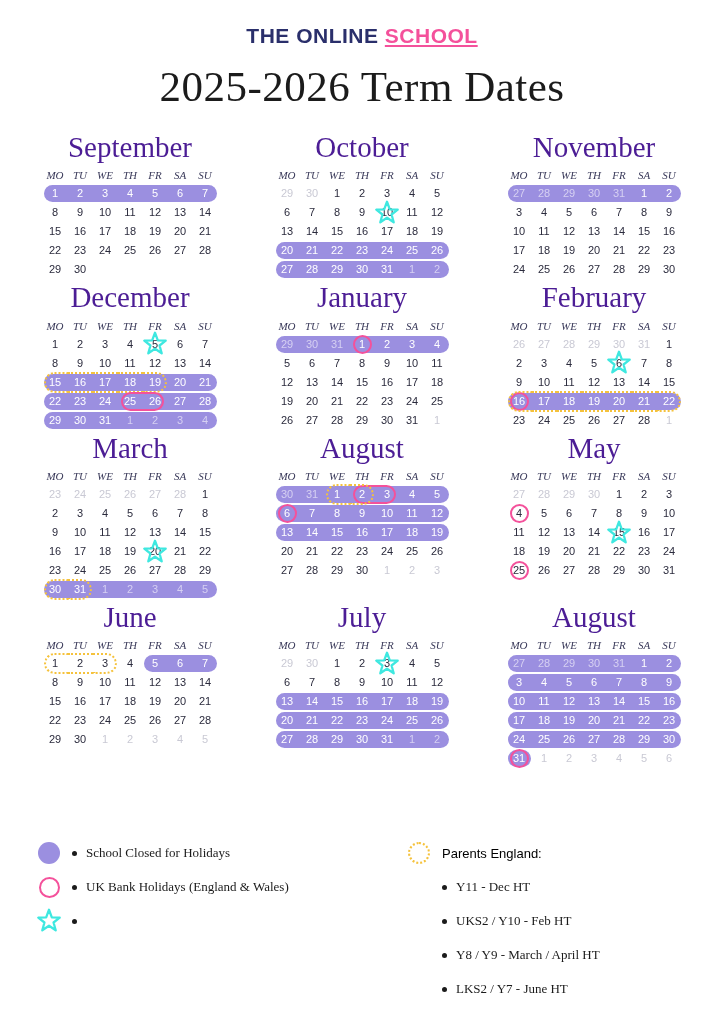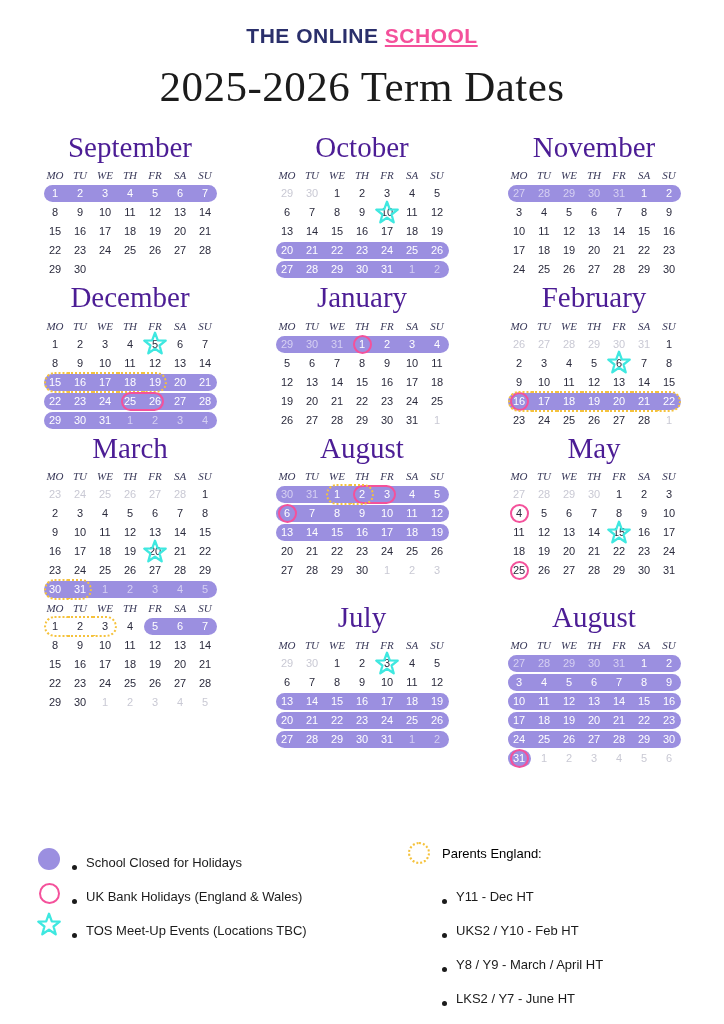--- a/index.html
+++ b/index.html
@@ -142,24 +142,25 @@
     left: 0; right: 0;
     bottom: 18px;
     padding: 0 26px;
     display: flex;
     gap: 10px;
   }
   .legend-left { width: 360px; }
   .legend-right { flex: 1; }
   .legend-row {
     display: flex;
-    align-items: flex-end;
+    align-items: center;
     height: 34px;
     font-size: 13px;
     color: #1b1b1b;
+    font-family: Liberation Serif, serif;
   }
   .legend-sym {
     width: 46px;
     display: flex;
     align-items: center;
     justify-content: center;
     flex: 0 0 46px;
   }
   .bullet {
     width: 5px; height: 5px;
@@ -786,20 +787,21 @@
               <td class=""><span class="d">27</span></td>
               <td class=""><span class="d">28</span></td>
               <td class=""><span class="d">29</span></td>
               <td class=""><span class="d">30</span></td>
               <td class=""><span class="d">31</span></td>
             </tr>
           </tbody>
         </table>
       </div>
       <div class="month">
+        <div class="month-name">June</div>
         <table class="cal">
           <thead>
             <tr>
               <th>MO</th>
               <th>TU</th>
               <th>WE</th>
               <th>TH</th>
               <th>FR</th>
               <th>SA</th>
               <th>SU</th>
@@ -1009,21 +1011,20 @@
           <span class="bullet"></span>
           <span class="legend-label">UK Bank Holidays (England &amp; Wales)</span>
         </div>
         <div class="legend-row">
           <span class="legend-sym">
             <svg width="26" height="26" viewBox="0 0 24 24">
               <path d="M12 1.6 L14.6 8.6 L21.9 8.9 L16.2 13.4 L18.2 20.6 L12 16.4 L5.8 20.6 L7.8 13.4 L2.1 8.9 L9.4 8.6 Z" fill="none" stroke="#3EE8E0" stroke-width="2.1" stroke-linejoin="round"></path>
             </svg>
           </span>
           <span class="bullet"></span>
-          <span class="legend-label">TOS Meet-Up Events (Locations TBC)</span>
         </div>
       </div>
     <div class="legend-right">
       <div class="pe-head">
         <span class="legend-sym">
           <span class="ring-dotted"></span>
         </span>
         <span>Parents England:</span>
       </div>
       <div id="pe-list" class="pe-list">

